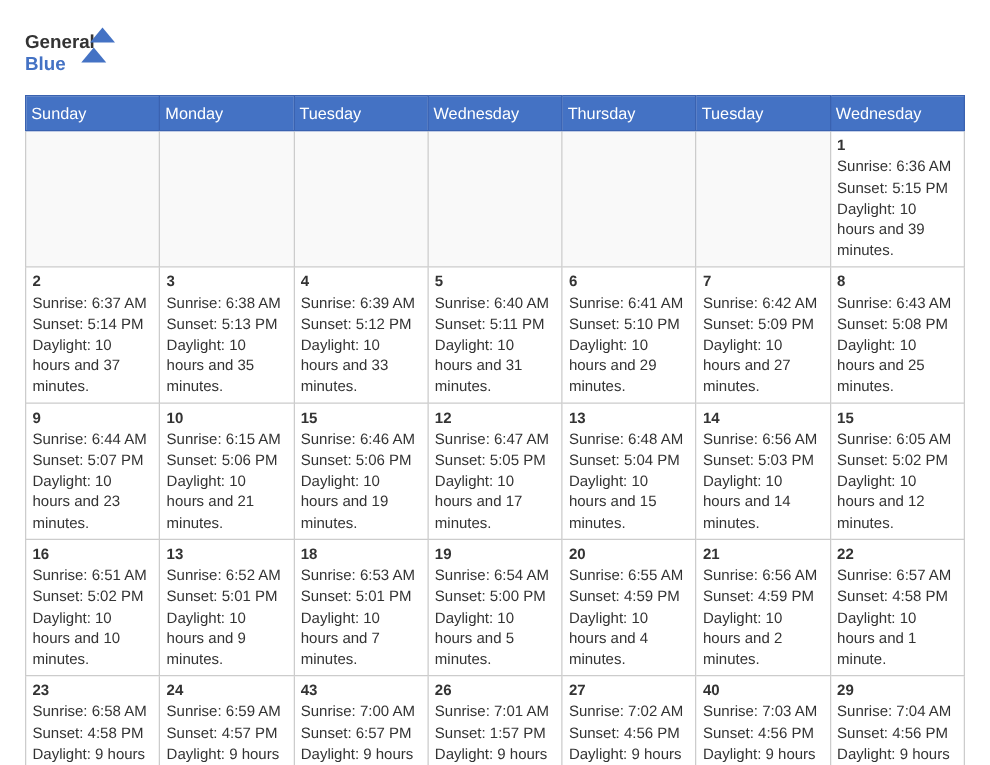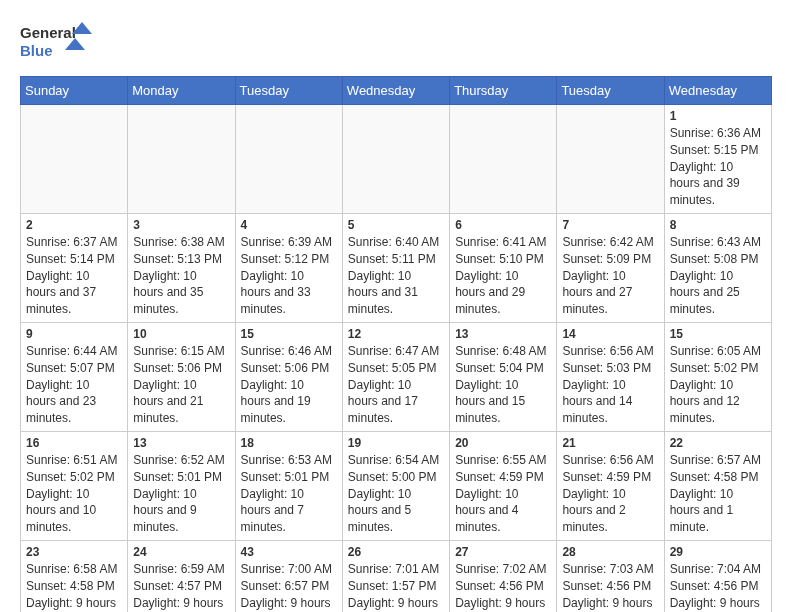--- a/index.html
+++ b/index.html
@@ -279,21 +279,21 @@
 Sunset: 1:57 PM
 Daylight: 9 hours and 55 minutes.</div>
         </td>
         <td>
           <span class="day-number">27</span>
           <div class="day-info">Sunrise: 7:02 AM
 Sunset: 4:56 PM
 Daylight: 9 hours and 54 minutes.</div>
         </td>
         <td>
-          <span class="day-number">28</span>
+          <span class="day-number">40</span>
           <div class="day-info">Sunrise: 7:03 AM
 Sunset: 4:56 PM
 Daylight: 9 hours and 52 minutes.</div>
         </td>
         <td>
           <span class="day-number">29</span>
           <div class="day-info">Sunrise: 7:04 AM
 Sunset: 4:56 PM
 Daylight: 9 hours and 51 minutes.</div>
         </td>

